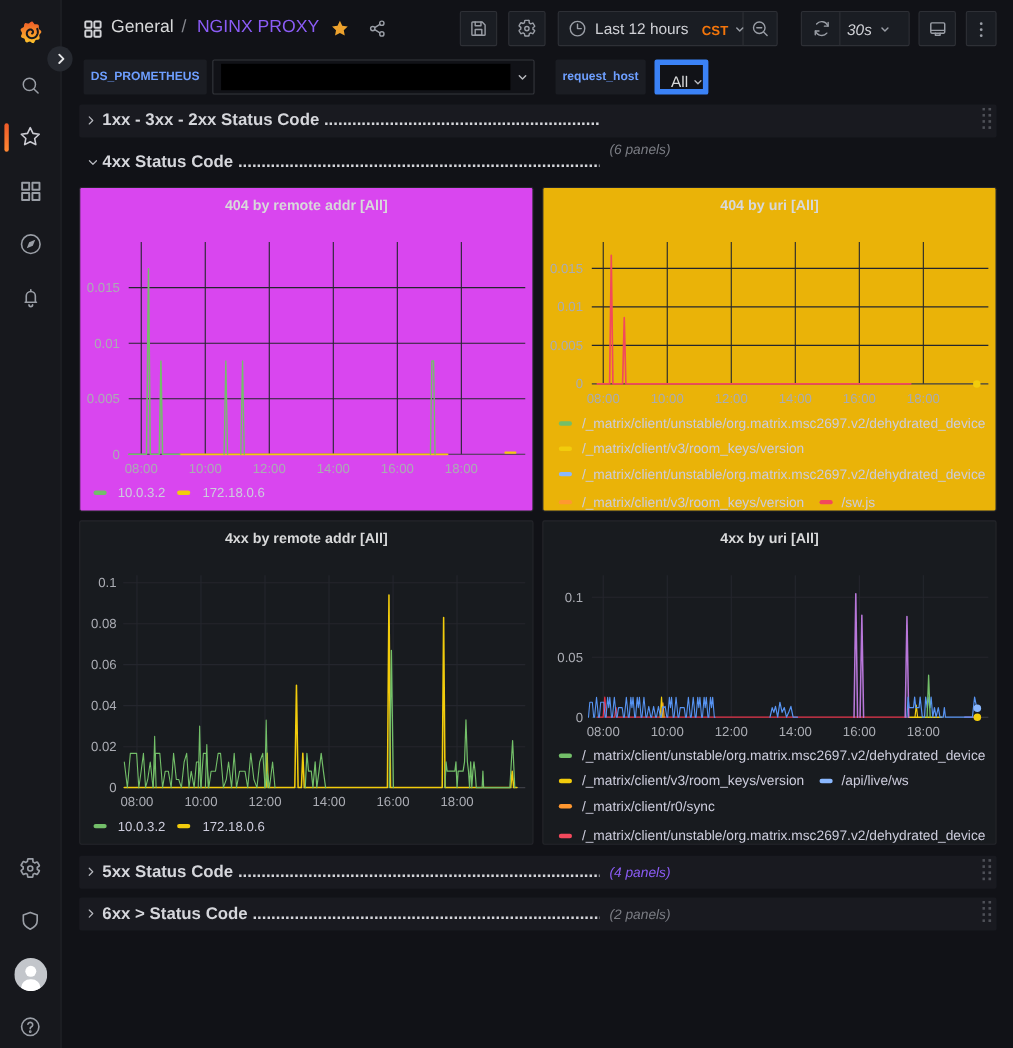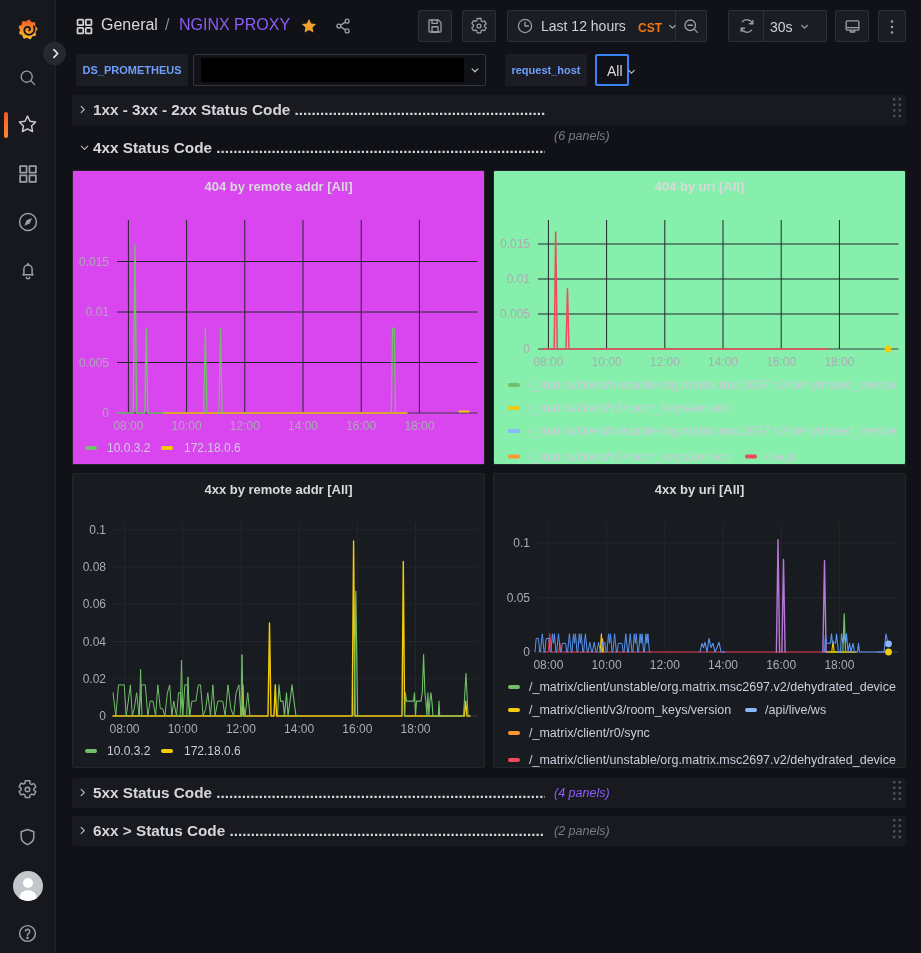--- a/index.html
+++ b/index.html
@@ -114,21 +114,21 @@
       </svg>
 </div>
     <div style="position:relative;width:32px;">
       <svg width="18" height="18" viewBox="0 0 24 24" fill="none" stroke="#9a9ea6" stroke-width="1.7" stroke-linecap="round" stroke-linejoin="round" style="position:absolute;left:6px;top:6px">
         <circle cx="11" cy="11" r="7"></circle>
         <line x1="16.5" y1="16.5" x2="20.5" y2="20.5"></line>
         <line x1="8" y1="11" x2="14" y2="11"></line>
       </svg>
     </div>
   </div>
-<div class="btn" style="left:728px;top:10px;width:99px;">
+<div class="btn" style="left:728px;top:10px;width:99px;font-style:italic;">
 <svg width="18" height="18" viewBox="0 0 24 24" fill="none" stroke="#9a9ea6" stroke-width="1.7" stroke-linecap="round" stroke-linejoin="round" style="position:absolute;left:9px;top:6px">
       <path d="M19.5 9A8 8 0 0 0 5.8 6.5M4.5 15a8 8 0 0 0 13.7 2.5"></path>
       <path d="M19.8 4.5V9h-4.5"></path>
       <path d="M4.2 19.5V15h4.5"></path>
     </svg>
     <div style="position:absolute;left:34px;top:0;width:1px;height:30px;background:#2e3036;"></div>
 <span style="position:absolute;left:41px;top:7.5px;font-size:14px;color:#d0d1d6;">30s</span>
 <svg width="13" height="13" viewBox="0 0 24 24" fill="none" stroke="#9a9ea6" stroke-width="2.4" stroke-linecap="round" stroke-linejoin="round" style="position:absolute;left:69px;top:9px">
       <path d="M7 10l5 5 5-5"></path>
     </svg>
@@ -148,21 +148,21 @@
     </svg>
   </div>
 <div style="position:absolute;left:76px;top:54px;width:112px;height:32px;background:#1b1d23;border-radius:2px;line-height:32px;text-align:center;font-size:11px;font-weight:bold;color:#6e9fff;">DS_PROMETHEUS</div>
 <div style="position:absolute;left:193px;top:54px;width:293px;height:32px;background:#111217;border:1px solid #34363c;border-radius:2px;">
 <div style="position:absolute;left:7px;top:3px;width:263px;height:24px;background:#000;"></div>
 <svg width="14" height="14" viewBox="0 0 24 24" fill="none" stroke="#b9babf" stroke-width="2.2" stroke-linecap="round" stroke-linejoin="round" style="position:absolute;left:274px;top:8px">
       <path d="M7 10l5 5 5-5"></path>
     </svg>
   </div>
 <div style="position:absolute;left:505px;top:54px;width:82px;height:32px;background:#1b1d23;border-radius:2px;line-height:32px;text-align:center;font-size:11px;font-weight:bold;color:#6e9fff;">request_host</div>
-<div style="position:absolute;left:595px;top:54px;width:34px;height:32px;background:#111217;border:2px solid #3b82f6;border-radius:2px;">
+<div style="position:absolute;left:595px;top:54px;width:49px;height:32px;background:#111217;border:5px solid #3b82f6;border-radius:2px;">
 <span style="position:absolute;left:10px;top:7px;font-size:14px;color:#d8d9da;">All</span>
 <svg width="13" height="13" viewBox="0 0 24 24" fill="none" stroke="#b9babf" stroke-width="2.2" stroke-linecap="round" stroke-linejoin="round" style="position:absolute;left:28px;top:9px">
       <path d="M7 10l5 5 5-5"></path>
     </svg>
   </div>
 <div style="position:absolute;left:72px;top:95px;width:834px;height:30px;background:#191a20;border-radius:2px;"></div>
 <svg width="11" height="11" viewBox="0 0 24 24" fill="none" stroke="#b6b8be" stroke-width="2.4" stroke-linecap="round" stroke-linejoin="round" style="position:absolute;left:77px;top:104px">
     <path d="M9 5l7 7-7 7"></path>
   </svg>
 <div style="position:absolute;left:93px;top:95px;height:30px;line-height:29px;width:452px;overflow:hidden;white-space:nowrap;font-size:15.3px;font-weight:bold;color:#d5d6db;">1xx - 3xx - 2xx Status Code ........................................................................................................................</div>
@@ -209,21 +209,21 @@
       <polyline points="45.0,243.0 61.2,243.0 63.0,74.3 64.6,243.0 72.8,243.0 74.3,158.2 75.8,243.0 91.5,243.0" fill="none" stroke="#73bf69" stroke-width="1.4" stroke-linejoin="round" stroke-linecap="round"></polyline>
       <polyline points="131.7,243.0 133.3,158.2 134.9,243.0" fill="none" stroke="#73bf69" stroke-width="1.2" stroke-linejoin="round" stroke-linecap="round"></polyline>
       <polyline points="146.9,243.0 148.5,158.2 150.1,243.0" fill="none" stroke="#73bf69" stroke-width="1.2" stroke-linejoin="round" stroke-linecap="round"></polyline>
       <polyline points="319.3,243.0 320.6,158.2 322.2,158.2 323.5,243.0" fill="none" stroke="#73bf69" stroke-width="1.2" stroke-linejoin="round" stroke-linecap="round"></polyline>
       <rect x="13.0" y="276.0" width="12" height="4" rx="2" fill="#73bf69"></rect>
       <text x="35.0" y="282.0" font-size="12" fill="#ccccdc" text-anchor="start" font-weight="normal">10.0.3.2</text>
       <rect x="89.0" y="276.0" width="12" height="4" rx="2" fill="#f2cc0c"></rect>
       <text x="112.0" y="282.0" font-size="12" fill="#ccccdc" text-anchor="start" font-weight="normal">172.18.0.6</text>
     </svg>
   </div>
-<div style="position:absolute;left:493px;top:170px;width:413px;height:295px;background:#86efac;border:1px solid #25262b;border-radius:2px;">
+<div style="position:absolute;left:493px;top:170px;width:413px;height:295px;background:#eab308;border:1px solid #25262b;border-radius:2px;">
     <svg width="411" height="293" viewBox="1 1 411 293" style="position:absolute;left:0;top:0" font-family="Liberation Sans, sans-serif">
       <text x="206.5" y="21.0" font-size="13" fill="#d8d9da" text-anchor="middle" font-weight="bold">404 by uri [All]</text>
       <line x1="55.4" y1="50.0" x2="55.4" y2="179.0" stroke="#24262d" stroke-width="1.0"></line>
       <line x1="113.6" y1="50.0" x2="113.6" y2="179.0" stroke="#24262d" stroke-width="1.0"></line>
       <line x1="171.8" y1="50.0" x2="171.8" y2="179.0" stroke="#24262d" stroke-width="1.0"></line>
       <line x1="230.0" y1="50.0" x2="230.0" y2="179.0" stroke="#24262d" stroke-width="1.0"></line>
       <line x1="288.2" y1="50.0" x2="288.2" y2="179.0" stroke="#24262d" stroke-width="1.0"></line>
       <line x1="346.4" y1="50.0" x2="346.4" y2="179.0" stroke="#24262d" stroke-width="1.0"></line>
       <line x1="45.0" y1="144.0" x2="405.5" y2="144.0" stroke="#24262d" stroke-width="1.0"></line>
       <line x1="45.0" y1="109.0" x2="405.5" y2="109.0" stroke="#24262d" stroke-width="1.0"></line>

